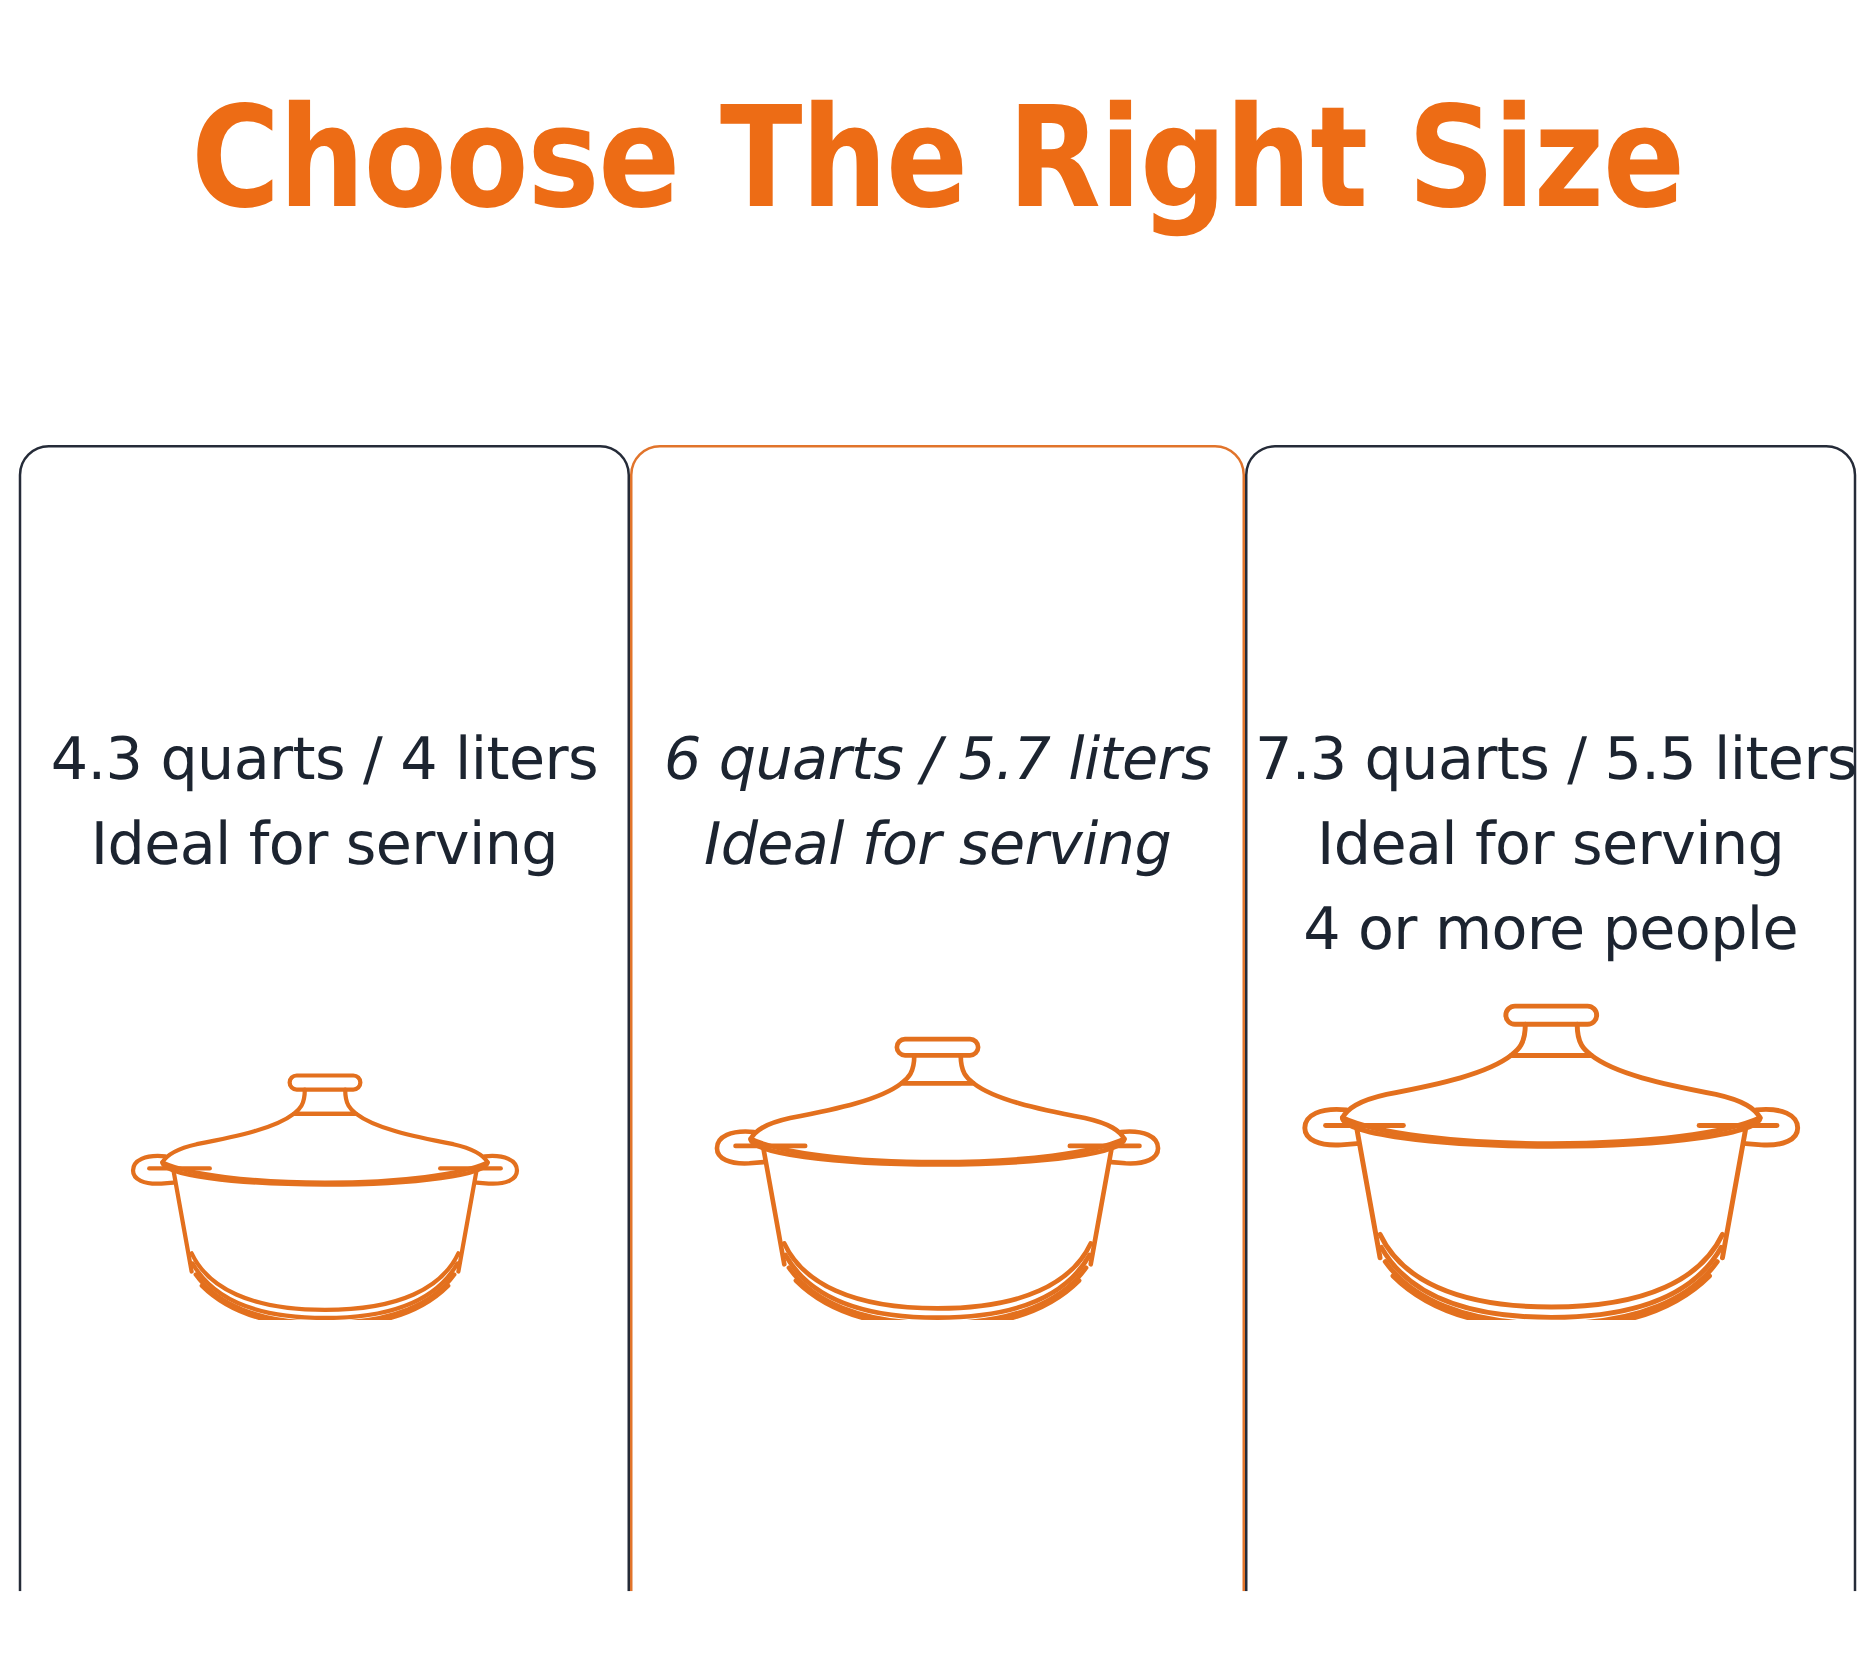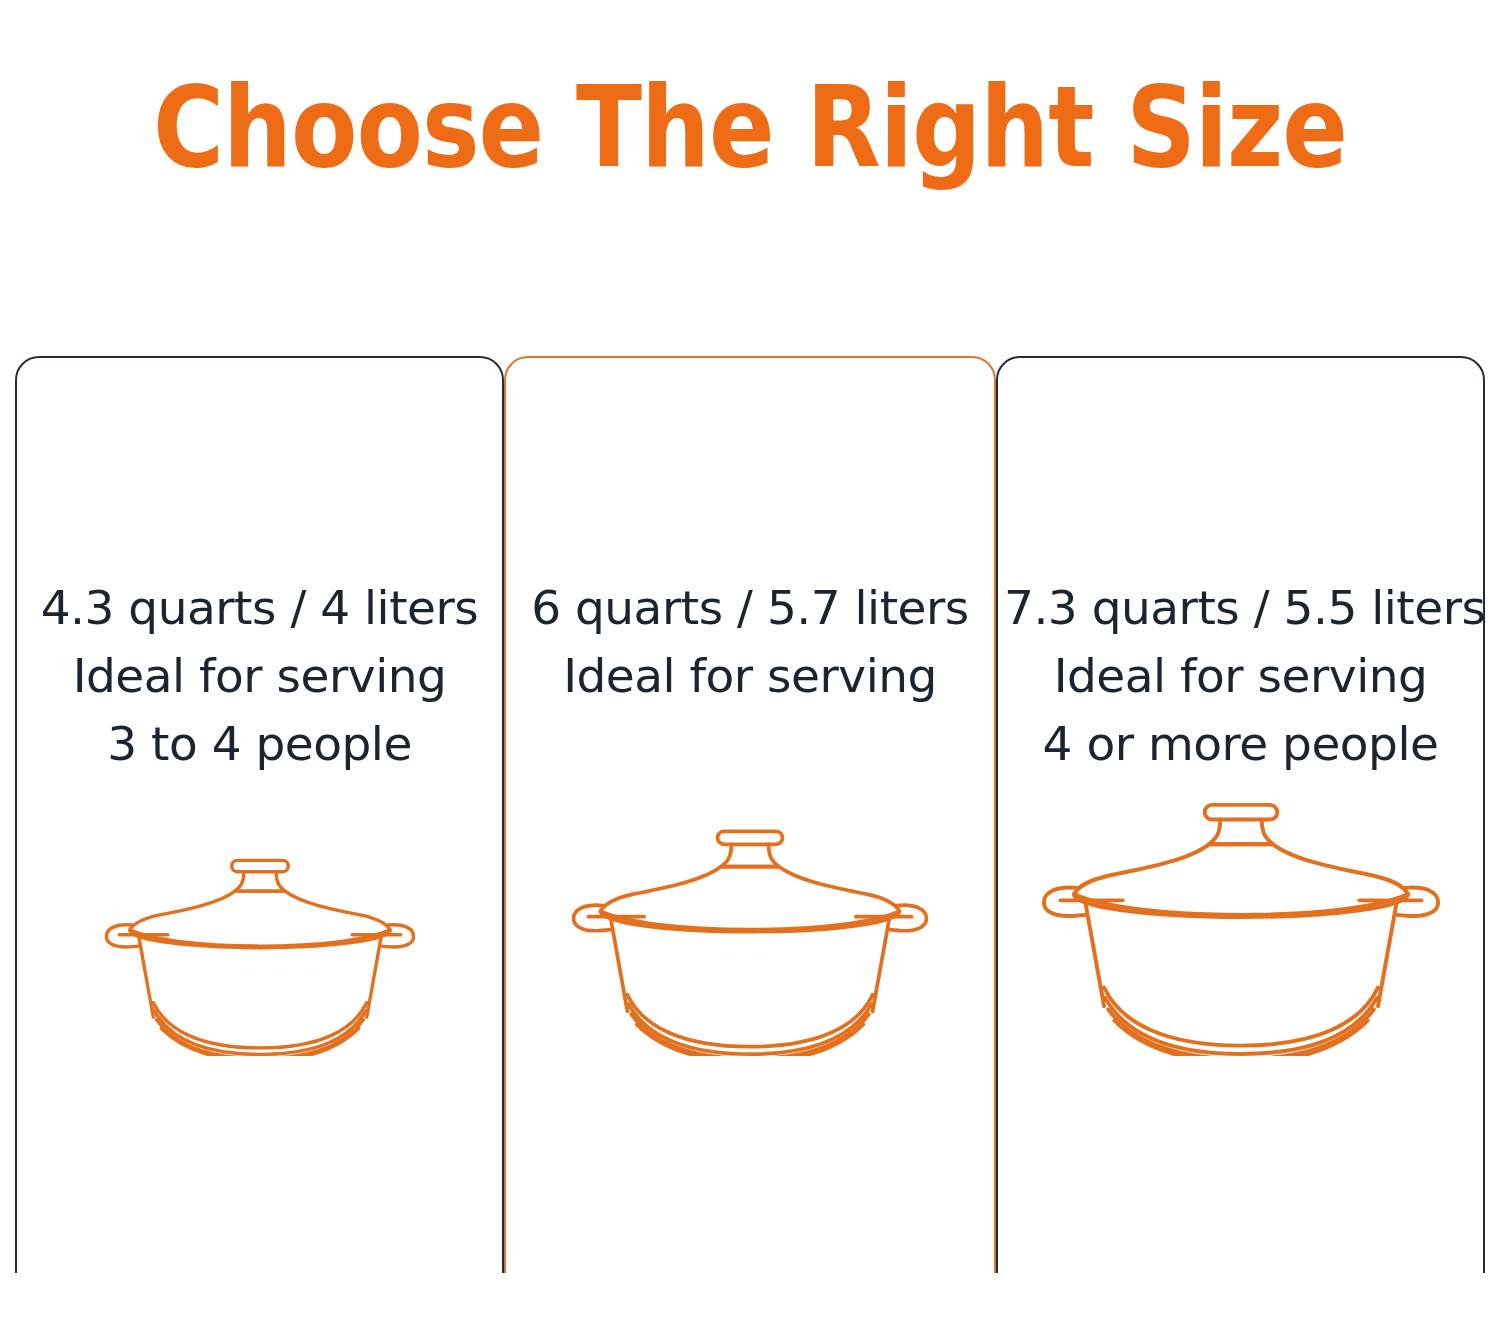--- a/index.html
+++ b/index.html
@@ -56,20 +56,21 @@
     background: #ffffff;
     border-radius: 24px;
     border: 2px solid #252B38;
     display: flex;
     flex-direction: column;
     align-items: center;
   }
   .card.highlighted {
     border-color: #E1742B;
     width: 492px;
+    font-style: italic;
   }
 
   .card-text {
     width: 100%;
     text-align: center;
     color: #1C2430;
     font-family: "DejaVu Sans", "Liberation Sans", sans-serif;
     font-size: 47px;
     line-height: 68px;
     letter-spacing: -0.5px;
@@ -99,21 +100,20 @@
 <div id="page">
 
   <h1 class="title" style="color: rgb(237, 108, 21);">Choose The Right Size</h1>
 
   <div class="cards">
 
     <div class="card" style="border-color: rgb(37, 43, 56);">
       <div class="card-text">
         <span class="line">4.3 quarts / 4 liters</span>
         <span class="line">Ideal for serving</span>
-        <span class="line">3 to 4 people</span>
       </div>
       <div class="pot-wrap">
         <svg class="pot-svg" width="340" height="215" viewBox="0 0 420 266" fill="none" stroke="#E3701E" stroke-width="4.2" stroke-linecap="round" stroke-linejoin="round">
 
           <path d="M182 24 h56 a7 7 0 0 1 0 14 h-56 a7 7 0 0 1 0 -14 z"></path>
 
           <path d="M190 38 c0 16 -6 20 -11 24 h62 c-5 -4 -11 -8 -11 -24"></path>
 
           <path d="M179 62 h62 c18 14 54 22 96 30 c22 5 30 11 34 18
                    c-26 12 -86 20 -161 20 c-75 0 -135 -8 -161 -20

